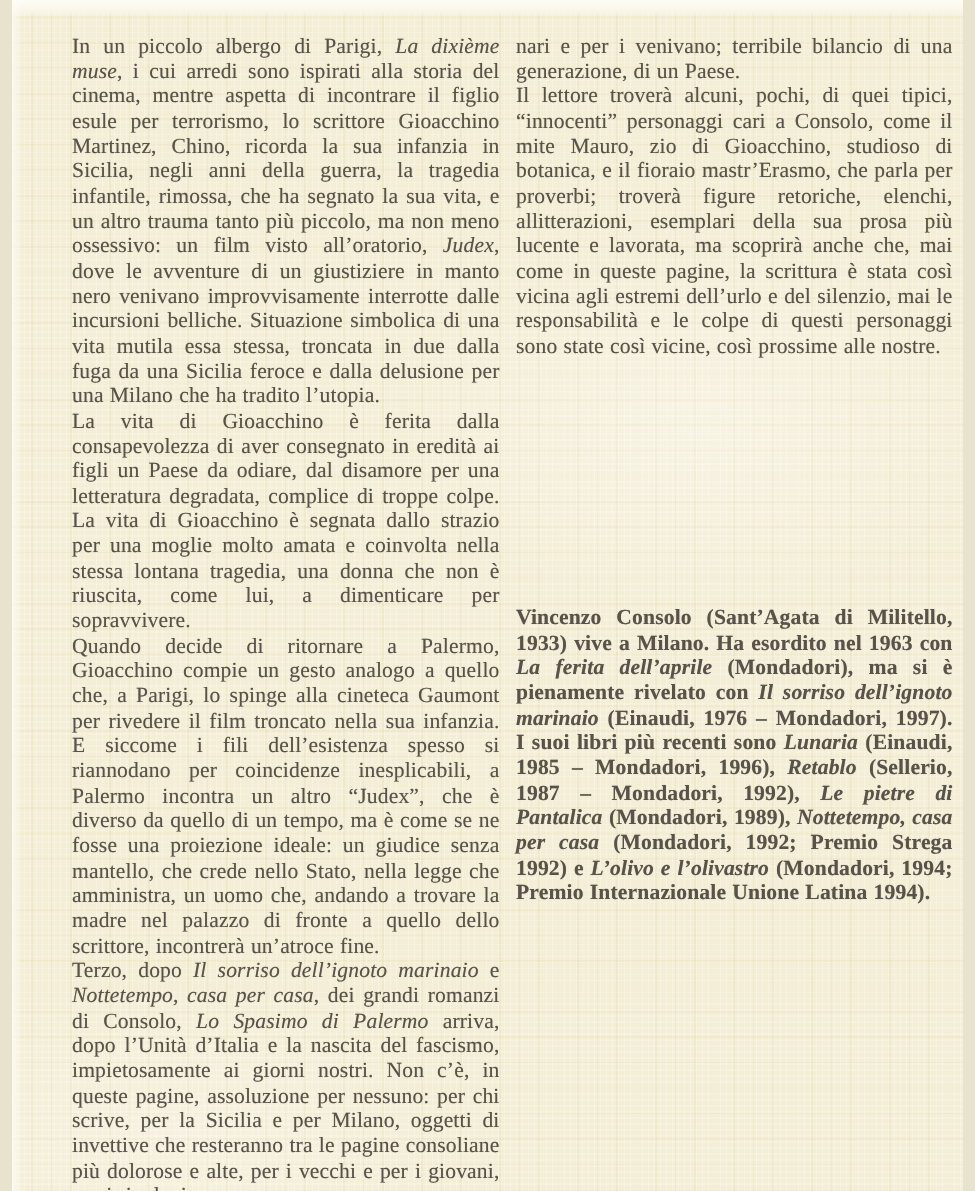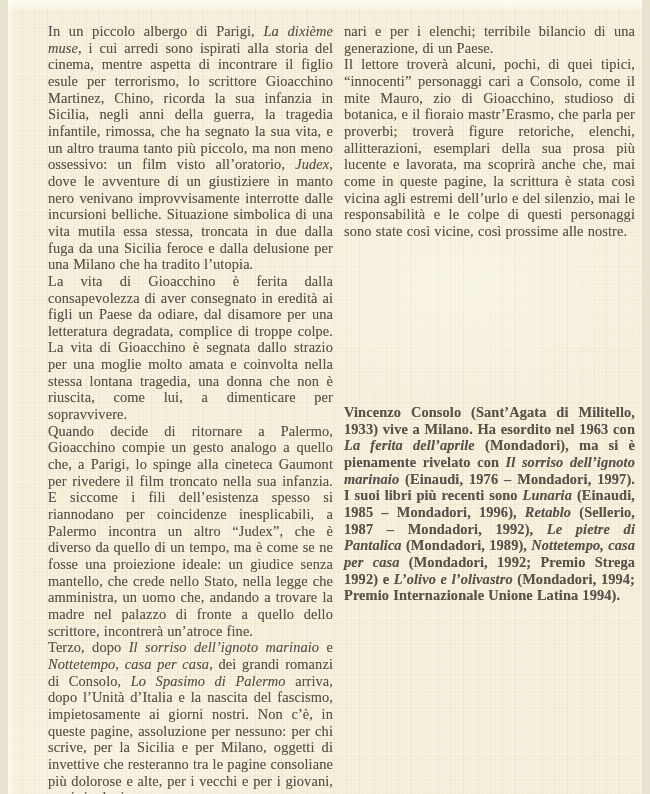--- a/index.html
+++ b/index.html
@@ -61,19 +61,19 @@
 <div class="page">
   <div class="top-edge"></div>
   <div class="left-edge"></div>
   <div class="col col-left">
       <p><span>In un piccolo albergo di Parigi, </span><em>La dixième muse</em><span>, i cui arredi sono ispirati alla storia del cinema, mentre aspetta di incontrare il figlio esule per terrorismo, lo scrittore Gioacchino Martinez, Chino, ricorda la sua infanzia in Sicilia, negli anni della guerra, la tragedia infantile, rimossa, che ha segnato la sua vita, e un altro trauma tanto più piccolo, ma non meno ossessivo: un film visto all’oratorio, </span><em>Judex</em><span>, dove le avventure di un giustiziere in manto nero venivano improvvisamente interrotte dalle incursioni belliche. Situazione simbolica di una vita mutila essa stessa, troncata in due dalla fuga da una Sicilia feroce e dalla delusione per una Milano che ha tradito l’utopia.</span></p>
       <p><span>La vita di Gioacchino è ferita dalla consapevolezza di aver consegnato in eredità ai figli un Paese da odiare, dal disamore per una letteratura degradata, complice di troppe colpe. La vita di Gioacchino è segnata dallo strazio per una moglie molto amata e coinvolta nella stessa lontana tragedia, una donna che non è riuscita, come lui, a dimenticare per sopravvivere.</span></p>
       <p><span>Quando decide di ritornare a Palermo, Gioacchino compie un gesto analogo a quello che, a Parigi, lo spinge alla cineteca Gaumont per rivedere il film troncato nella sua infanzia. E siccome i fili dell’esistenza spesso si riannodano per coincidenze inesplicabili, a Palermo incontra un altro “Judex”, che è diverso da quello di un tempo, ma è come se ne fosse una proiezione ideale: un giudice senza mantello, che crede nello Stato, nella legge che amministra, un uomo che, andando a trovare la madre nel palazzo di fronte a quello dello scrittore, incontrerà un’atroce fine.</span></p>
       <p><span>Terzo, dopo </span><em>Il sorriso dell’ignoto marinaio</em><span> e </span><em>Nottetempo, casa per casa</em><span>, dei grandi romanzi di Consolo, </span><em>Lo Spasimo di Palermo</em><span> arriva, dopo l’Unità d’Italia e la nascita del fascismo, impietosamente ai giorni nostri. Non c’è, in queste pagine, assoluzione per nessuno: per chi scrive, per la Sicilia e per Milano, oggetti di invettive che resteranno tra le pagine consoliane più dolorose e alte, per i vecchi e per i giovani, per i rivoluzio-</span></p>
     </div>
   <div class="col col-right">
-      <p><span>nari e per i elenchi; terribile bilancio di una generazione, di un Paese.</span></p>
+      <p><span>nari e per i venivano; terribile bilancio di una generazione, di un Paese.</span></p>
       <p><span>Il lettore troverà alcuni, pochi, di quei tipici, “innocenti” personaggi cari a Consolo, come il mite Mauro, zio di Gioacchino, studioso di botanica, e il fioraio mastr’Erasmo, che parla per proverbi; troverà figure retoriche, elenchi, allitterazioni, esemplari della sua prosa più lucente e lavorata, ma scoprirà anche che, mai come in queste pagine, la scrittura è stata così vicina agli estremi dell’urlo e del silenzio, mai le responsabilità e le colpe di questi personaggi sono state così vicine, così prossime alle nostre.</span></p>
     </div>
   <div class="col bio">
       <p><span>Vincenzo Consolo (Sant’Agata di Militello, 1933) vive a Milano. Ha esordito nel 1963 con </span><em>La ferita dell’aprile</em><span> (Mondadori), ma si è pienamente rivelato con </span><em>Il sorriso dell’ignoto marinaio</em><span> (Einaudi, 1976 – Mondadori, 1997). I suoi libri più recenti sono </span><em>Lunaria</em><span> (Einaudi, 1985 – Mondadori, 1996), </span><em>Retablo</em><span> (Sellerio, 1987 – Mondadori, 1992), </span><em>Le pietre di Pantalica</em><span> (Mondadori, 1989), </span><em>Nottetempo, casa per casa</em><span> (Mondadori, 1992; Premio Strega 1992) e </span><em>L’olivo e l’olivastro</em><span> (Mondadori, 1994; Premio Internazionale Unione Latina 1994).</span></p>
     </div>
 </div>
 
 </body></html>

